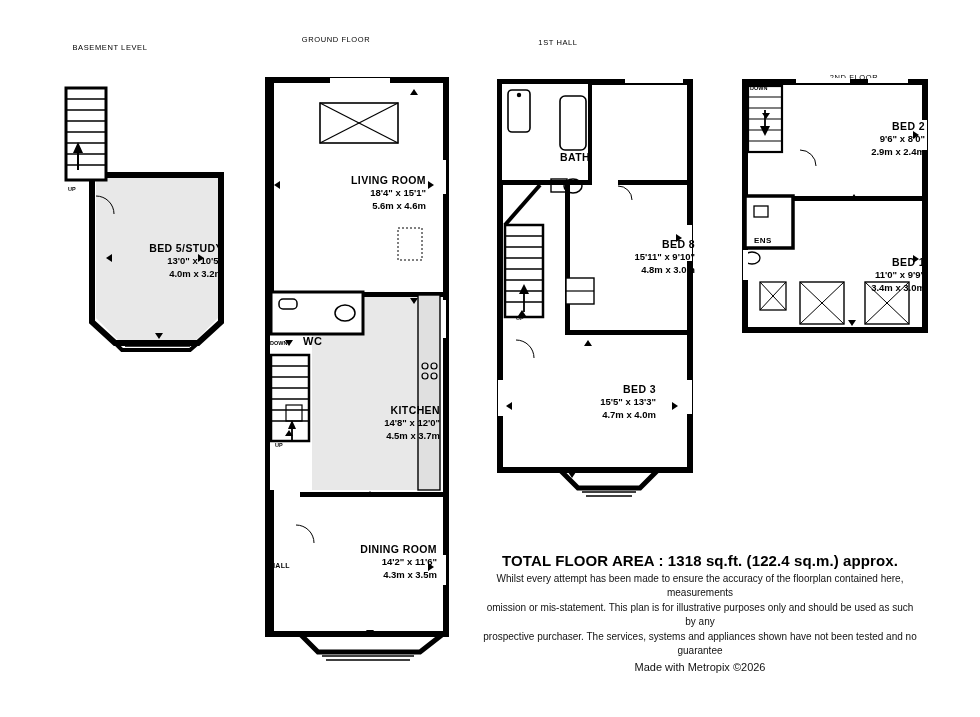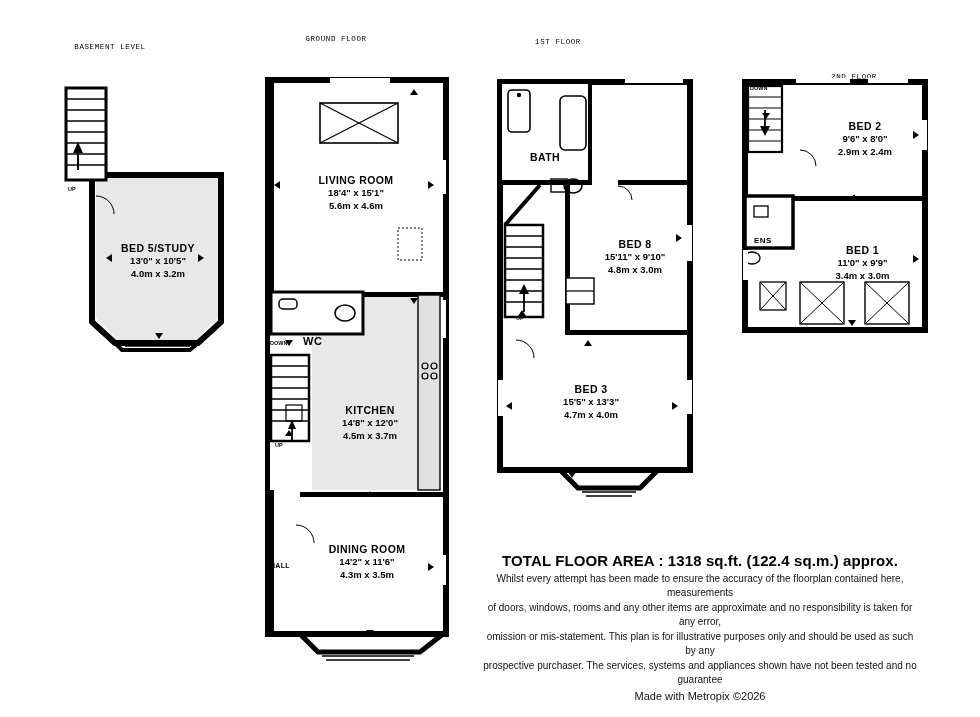--- a/index.html
+++ b/index.html
@@ -21,25 +21,24 @@
     width: 980px;
     height: 717px;
   }
   .floor-title {
     position: absolute;
     font-size: 7.5px;
     letter-spacing: 0.6px;
     text-align: center;
     white-space: nowrap;
     color: #000;
-    font-family: Liberation Mono, monospace;
   }
   .room-label {
     position: absolute;
-    text-align: center;
+    text-align: right;
     white-space: nowrap;
     line-height: 1.28;
   }
   .room-label .rname {
     font-size: 10.5px;
     font-weight: bold;
     letter-spacing: 0.4px;
     display: block;
   }
   .room-label .rdim {
@@ -90,21 +89,21 @@
   svg { display: block; }
   .svg-layer { position: absolute; left: 0; top: 0; pointer-events: none; }
 </style>
 </head>
 <body>
 
 <div class="stage">
 
   <div class="floor-title" style="left:60px; top:43px; width:100px;">BASEMENT LEVEL</div>
   <div class="floor-title" style="left:286px; top:35px; width:100px;">GROUND FLOOR</div>
-  <div class="floor-title" style="left:510px; top:38px; width:96px;">1ST FLOOR</div>
+  <div class="floor-title" style="left:510px; top:38px; width:96px;">1ST HALL</div>
   <div class="floor-title" style="left:804px; top:33px; width:100px;margin-top:40px;">2ND FLOOR</div>
 
   <svg class="svg-layer" width="980" height="717" viewBox="0 0 980 717">
 
     <g>
 
       <polygon points="88,178 218,178 218,318 196,340 118,340 96,318 96,178" fill="#e8e8e8" stroke="none"></polygon>
 
       <path d="M85,175 L221,175 L221,322 L198,343 L115,343 L92,322 L92,175 Z" fill="none" stroke="#000" stroke-width="6"></path>
 
@@ -366,40 +365,39 @@
     <span class="rdim">15'5"  x 13'3"</span>
     <span class="rdim">4.7m  x 4.0m</span>
   </div>
 
   <div class="room-label" style="left:805px; top:120px; width:120px;">
     <span class="rname">BED 2</span>
     <span class="rdim">9'6"  x 8'0"</span>
     <span class="rdim">2.9m  x 2.4m</span>
   </div>
 
-  <div class="room-label" style="left:800px; top:244px; width:125px;">
+  <div class="room-label" style="left:800px; top:256px; width:125px;">
     <span class="rname">BED 1</span>
     <span class="rdim">11'0"  x 9'9"</span>
     <span class="rdim">3.4m  x 3.0m</span>
   </div>
 
   <div class="small-label" style="left:303px; top:305px; font-size:11px; letter-spacing:0.5px;margin-top:30px;">WC</div>
   <div class="small-label" style="left:754px; top:236px; font-size:8px; letter-spacing:0.4px;">ENS</div>
   <div class="small-label" style="left:270px; top:562px; font-size:7px; letter-spacing:0.3px;">HALL</div>
 
   <div class="tiny-label" style="left:68px; top:186px;">UP</div>
   <div class="tiny-label" style="left:270px; top:340px;">DOWN</div>
   <div class="tiny-label" style="left:275px; top:442px;">UP</div>
   <div class="tiny-label" style="left:516px; top:315px;">UP</div>
   <div class="tiny-label" style="left:750px; top:85px;">DOWN</div>
 
   <div class="footer" style="left:480px; top:550px; width:440px;">
     <div class="total-area">TOTAL FLOOR AREA : 1318 sq.ft. (122.4 sq.m.) approx.</div>
     <div class="disclaimer">
       <div>Whilst every attempt has been made to ensure the accuracy of the floorplan contained here, measurements</div>
-      <div>of doors, windows, rooms and any other items are approximate and no responsibility is taken for any error,</div>
       <div>omission or mis-statement. This plan is for illustrative purposes only and should be used as such by any</div>
       <div>prospective purchaser. The services, systems and appliances shown have not been tested and no guarantee</div>
     </div>
     <div class="madeby">Made with Metropix ©2026</div>
   </div>
 
 </div>
 
 </body></html>

